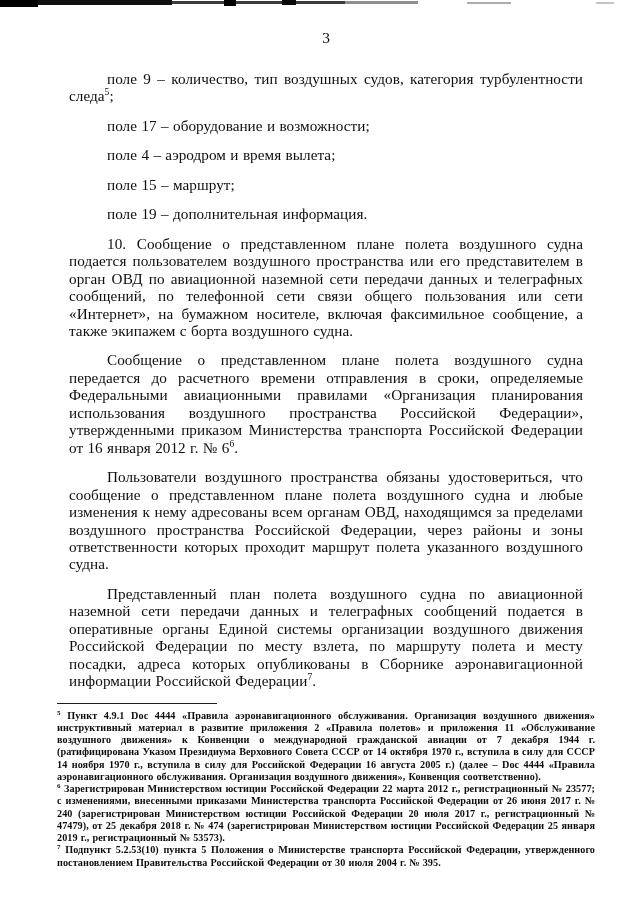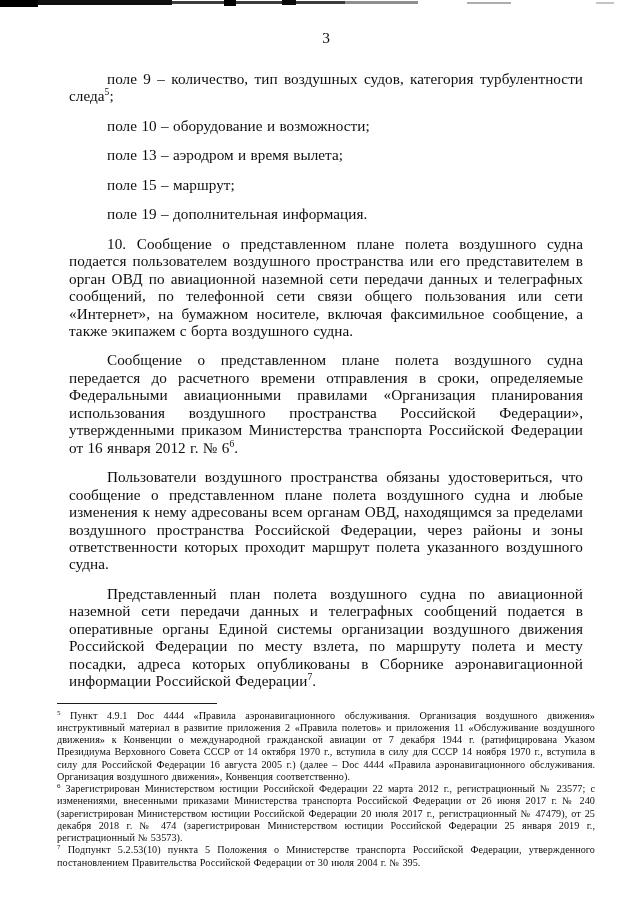--- a/index.html
+++ b/index.html
@@ -60,20 +60,21 @@
     border-top: 1.2px solid #1a1a1a;
     margin: 0 0 6px 0;
   }
   .footnotes p {
     margin: 0;
     font-size: 10.2px;
     line-height: 12.25px;
     text-align: justify;
     text-indent: 0;
     letter-spacing: 0.05px;
+    font-weight: bold;
   }
   .footnotes sup.ref {
     font-size: 7px;
   }
 </style>
 </head>
 <body>
 
 <div class="page">
 
@@ -85,22 +86,22 @@
     <div class="seg seg2c"></div>
     <div class="seg seg3"></div>
     <div class="seg seg4"></div>
     <div class="seg seg5"></div>
   </div>
 
   <div class="page-number">3</div>
 
   <div class="content">
     <p><span>поле 9 – количество, тип воздушных судов, категория турбулентности следа</span><sup class="ref">5</sup><span>;</span></p>
-    <p><span>поле 10 – оборудование и возможности;</span></p>
-    <p><span>поле 13 – аэродром и время вылета;</span></p>
+    <p><span>поле 17 – оборудование и возможности;</span></p>
+    <p><span>поле 4 – аэродром и время вылета;</span></p>
     <p><span>поле 15 – маршрут;</span></p>
     <p><span>поле 19 – дополнительная информация.</span></p>
     <p><span>10. Сообщение о представленном плане полета воздушного судна подается пользователем воздушного пространства или его представителем в орган ОВД по авиационной наземной сети передачи данных и телеграфных сообщений, по телефонной сети связи общего пользования или сети «Интернет», на бумажном носителе, включая факсимильное сообщение, а также экипажем с борта воздушного судна.</span></p>
     <p><span>Сообщение о представленном плане полета воздушного судна передается до расчетного времени отправления в сроки, определяемые Федеральными авиационными правилами «Организация планирования использования воздушного пространства Российской Федерации», утвержденными приказом Министерства транспорта Российской Федерации от 16 января 2012 г. № 6</span><sup class="ref">6</sup><span>.</span></p>
     <p><span>Пользователи воздушного пространства обязаны удостовериться, что сообщение о представленном плане полета воздушного судна и любые изменения к нему адресованы всем органам ОВД, находящимся за пределами воздушного пространства Российской Федерации, через районы и зоны ответственности которых проходит маршрут полета указанного воздушного судна.</span></p>
     <p><span>Представленный план полета воздушного судна по авиационной наземной сети передачи данных и телеграфных сообщений подается в оперативные органы Единой системы организации воздушного движения Российской Федерации по месту взлета, по маршруту полета и месту посадки, адреса которых опубликованы в Сборнике аэронавигационной информации Российской Федерации</span><sup class="ref">7</sup><span>.</span></p>
 
     <div class="footnotes">
       <div class="fn-separator"></div>
       <p><sup class="ref">5</sup> <span>Пункт 4.9.1 Doc 4444 «Правила аэронавигационного обслуживания. Организация воздушного движения» инструктивный материал в развитие приложения 2 «Правила полетов» и приложения 11 «Обслуживание воздушного движения» к Конвенции о международной гражданской авиации от 7 декабря 1944 г. (ратифицирована Указом Президиума Верховного Совета СССР от 14 октября 1970 г., вступила в силу для СССР 14 ноября 1970 г., вступила в силу для Российской Федерации 16 августа 2005 г.) (далее – Doc 4444 «Правила аэронавигационного обслуживания. Организация воздушного движения», Конвенция соответственно).</span></p>

